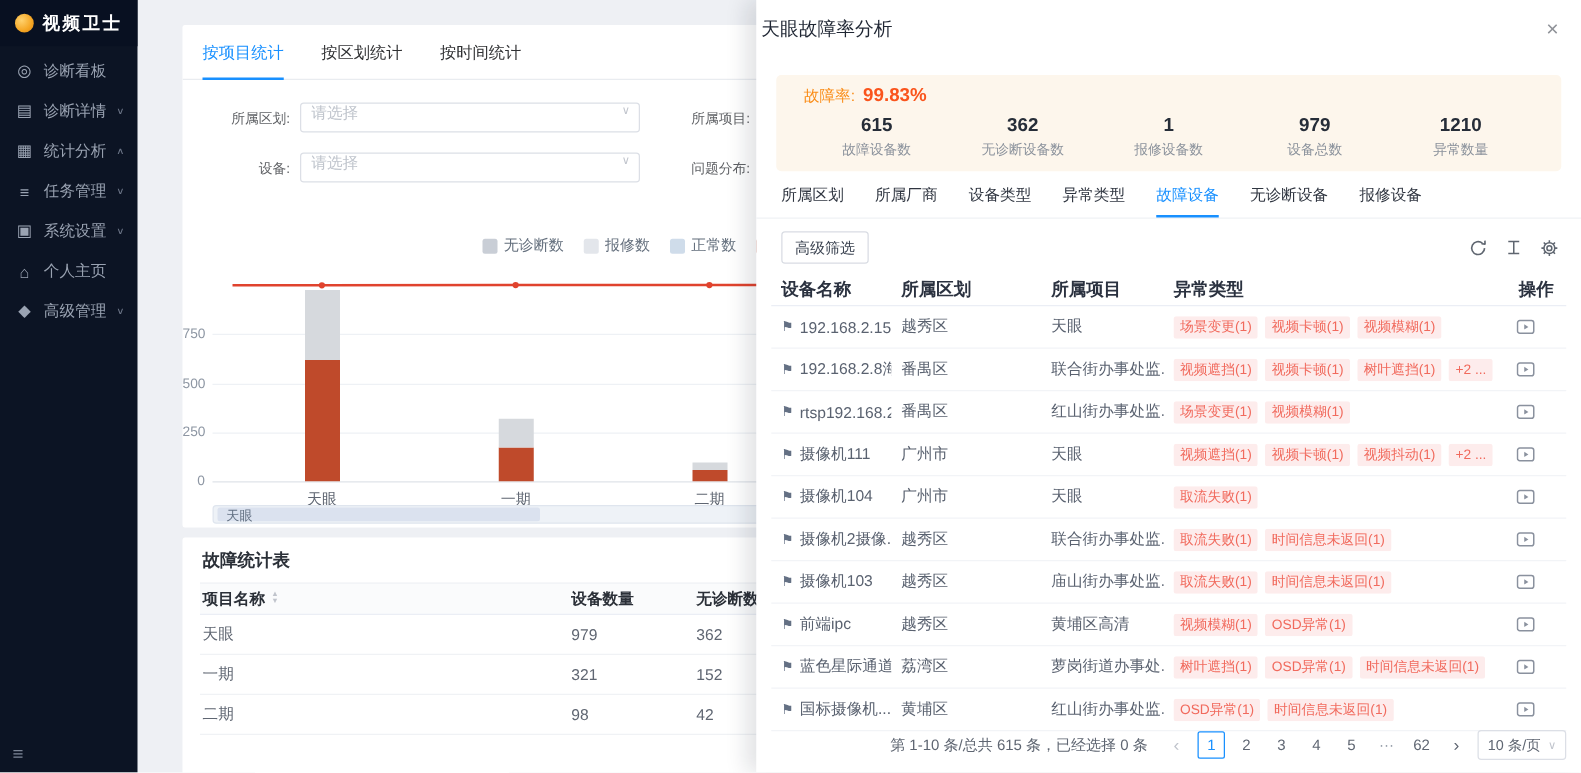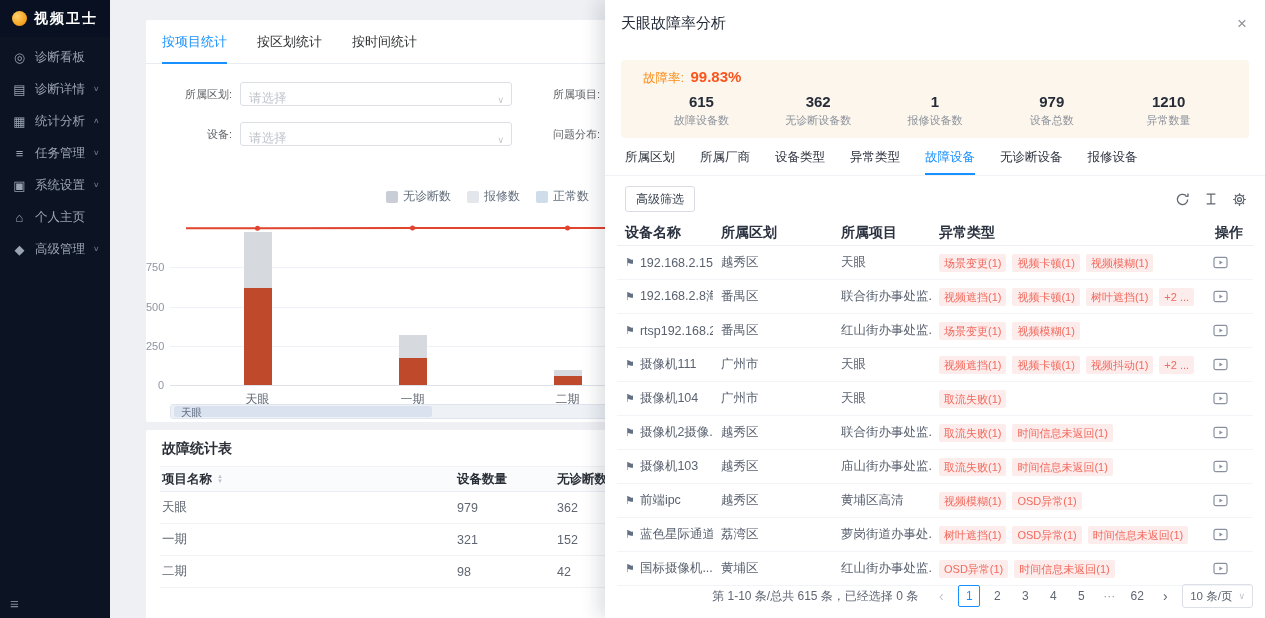--- a/index.html
+++ b/index.html
@@ -26,21 +26,21 @@
 .card-top{top:20px;height:402px;overflow:hidden}
 .card-table{top:430px;height:200px;overflow:hidden;padding:0 14px}
 .tabs{height:44px;border-bottom:1px solid #e9ecf0;display:flex;padding-left:16px}
 .tab{line-height:43px;margin-right:30px;cursor:pointer;color:#303133;font-size:13px;position:relative}
 .tab.active{color:#1890ff}
 .tab.active:after{content:"";position:absolute;left:0;right:0;bottom:-1px;height:2px;background:#1890ff}
 .filters{padding:10px 0 0 8px}
 .frow{display:flex;height:40px;align-items:center}
 .fitem{display:flex;align-items:center;width:368px}
 .flabel{width:78px;text-align:right;color:#606266;font-size:11px;margin-right:8px;white-space:nowrap}
-.finput{position:relative;width:272px;height:24px;border:1px solid #dcdfe6;border-radius:3px;background:#fff;display:flex;align-items:flex-end;padding:0 22px 0 8px}
+.finput{position:relative;width:272px;height:24px;border:1px solid #dcdfe6;border-radius:3px;background:#fff;display:flex;align-items:flex-start;padding:0 22px 0 8px}
 .finput input{border:0;outline:0;width:100%;font-size:12.5px;color:#303133;background:transparent;font-family:inherit}
 .finput input::placeholder{color:#bfc4cc}
 .caret{color:#c0c4cc;font-size:9px}
 .finput .caret{position:absolute;right:7px}
 
 
 .chart{position:absolute;left:0;top:160px;width:660px;height:245px}
 .ch-legend{position:absolute;left:240px;top:8px;display:flex;gap:16px;align-items:center}
 .lg-item{display:flex;align-items:center;gap:5px;color:#65707e;font-size:12px;cursor:pointer;white-space:nowrap}
 .lg-sq{width:12px;height:12px;border-radius:2px;display:inline-block}
@@ -58,21 +58,21 @@
 .card-table h3{font-size:14px;color:#2b3038;margin:10px 0 8px 2px;font-weight:700}
 .mt-head,.mt-row{display:grid;grid-template-columns:295px 100px 1fr;align-items:center}
 .mt-head{height:26px;background:#fafbfc;border-top:1px solid #f0f2f5;border-bottom:1px solid #ebeef5;font-weight:700;font-size:12.5px;color:#2b3038}
 .mt-row{height:32px;border-bottom:1px solid #f0f2f5;color:#5f6672;font-size:12.5px}
 .mt-cell{padding-left:2px;display:flex;align-items:center}
 .sorters{display:inline-flex;flex-direction:column;margin-left:5px;line-height:5px}
 .sorters span{font-size:6px;color:#c0c4cc;height:5px}
 
 
 .drawer{position:absolute;left:605px;top:0;width:660px;height:618px;background:#fff;box-shadow:-8px 0 16px rgba(15,23,42,.12);z-index:10}
-.d-head{height:46px;display:flex;align-items:center;justify-content:space-between;padding:0 18px 0 16px}
+.d-head{height:46px;display:flex;align-items:center;justify-content:space-between;padding:0 18px 0 4px}
 .d-title{font-size:15px;color:#1f2633;font-weight:500}
 .d-close{color:#909399;font-size:17px;cursor:pointer;line-height:1}
 .banner{margin:14px 16px 0;background:#fdf6ec;border-radius:4px;padding:8px 22px 10px}
 .rate-line{font-size:12.5px;color:#fa8c16}
 .rate-line b{font-size:15px;color:#fa541c;margin-left:3px}
 .b-stats{display:flex;margin-top:6px}
 .b-stat{flex:1;text-align:center}
 .b-val{font-size:15px;font-weight:700;color:#262d38}
 .b-lab{font-size:11px;color:#8b929c;margin-top:3px}
 .d-tabs{display:flex;gap:25px;padding:0 20px;height:36px;align-items:flex-end;border-bottom:1px solid #f0f2f5;margin-top:2px}

